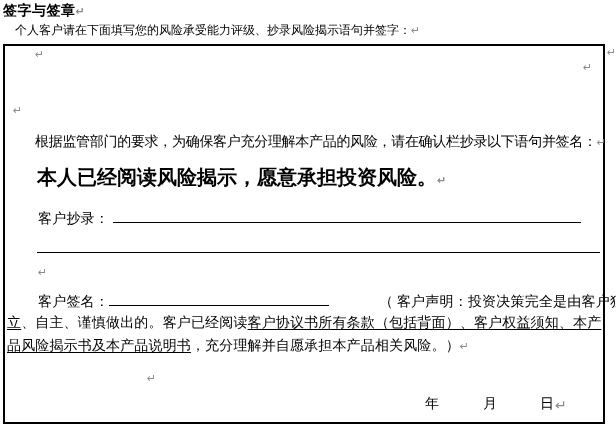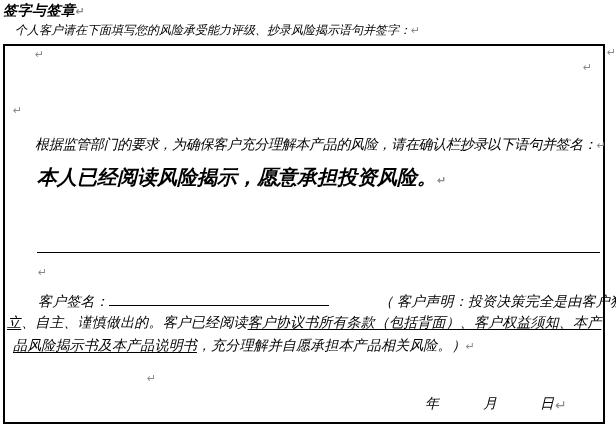--- a/index.html
+++ b/index.html
@@ -1,22 +1,22 @@
 <!DOCTYPE html>
 <html><head>
 <meta charset="utf-8">
 <style>
   html,body{margin:0;padding:0;background:#fff;}
   #page{position:relative;width:616px;height:432px;background:#ffffff;overflow:hidden;
         font-family:"Liberation Serif","DejaVu Serif",serif;color:#000;}
-  .abs{position:absolute;white-space:nowrap;font-style:italic;}
+  .abs{position:absolute;white-space:nowrap;}
   .doc-heading{font-size:14px;font-weight:bold;letter-spacing:0.5px;}
   .doc-intro{font-size:12px;}
   .boxtext{font-size:14px;line-height:17px;letter-spacing:0.2px;}
-  .boxtext-tight{font-size:14px;line-height:23px;letter-spacing:-0.3px;}
+  .boxtext-tight{font-size:14px;line-height:17px;letter-spacing:-0.3px;}
   .bigbold{font-size:20px;font-weight:bold;line-height:23px;text-align:center;}
   .pilcrow{color:#8a8a8a;font-size:11px;font-family:"DejaVu Sans",sans-serif;vertical-align:baseline;}
   #form-box{position:absolute;left:3px;top:44px;width:598px;height:376px;
             border:2px solid #000;background:#fff;}
   .blank{display:inline-block;border-bottom:1px solid #000;height:14px;vertical-align:baseline;}
   .rule{position:absolute;border-bottom:1px solid #000;height:0;}
   .u span.u, span.u{text-decoration:underline;text-underline-offset:2px;}
   .wrapline{white-space:normal;letter-spacing:0.15px;}
   .datechar{position:absolute;top:0;font-size:14px;}
 </style>
@@ -45,32 +45,35 @@
     <div class="abs pilcrow" style="left:8px;top:58px;">↵</div>
 
     <div class="abs boxtext-tight" style="left:30px;top:87px;">
       <span>根据监管部门的要求，为确保客户充分理解本产品的风险，请在确认栏抄录以下语句并签名：</span><span class="pilcrow">↵</span>
     </div>
 
     <div class="abs bigbold" style="left:32px;top:120px;">
       <span>本人已经阅读风险揭示，愿意承担投资风险。</span><span class="pilcrow">↵</span>
     </div>
 
+    <div class="abs boxtext" style="left:33px;top:162px;">
+      <span>客户抄录：</span>&nbsp;<span class="blank" style="width:468px;"></span>
+    </div>
 
     <div class="rule" style="left:32px;top:206px;width:563px;"></div>
 
     <div class="abs pilcrow" style="left:33px;top:220px;">↵</div>
 
     <div class="abs boxtext" style="left:33px;top:245px;">
       <span>客户签名：</span><span class="blank" style="width:220px;"></span><span style="display:inline-block;width:50px;"></span><span>（ 客户声明：投资决策完全是由客户独</span>
     </div>
 
     <div class="abs boxtext wrapline" style="left:2px;top:268px;width:598px;"><span class="u">立</span><span>、自主、谨慎做出的。客户已经阅读</span><span class="u">客户协议书所有条款（包括背面）、客户权益须知、本产</span></div>
 
-    <div class="abs boxtext wrapline" style="left:8px;top:291px;width:598px;">
+    <div class="abs boxtext wrapline" style="left:2px;top:291px;width:598px;">
       <span><span class="u">品风险揭示书及本产品说明书</span><span>，充分理解并自愿承担本产品相关风险。）</span></span><span class="pilcrow">↵</span>
     </div>
 
     <div class="abs pilcrow" style="left:142px;top:326px;">↵</div>
 
     <div class="abs boxtext" style="left:0;top:349px;width:598px;height:18px;">
       <span class="datechar" style="left:420px;">年</span>
       <span class="datechar" style="left:478px;">月</span>
       <span class="datechar" style="left:535px;">日</span>
       <span class="datechar pilcrow" style="left:550px;top:2px;">↵</span>

